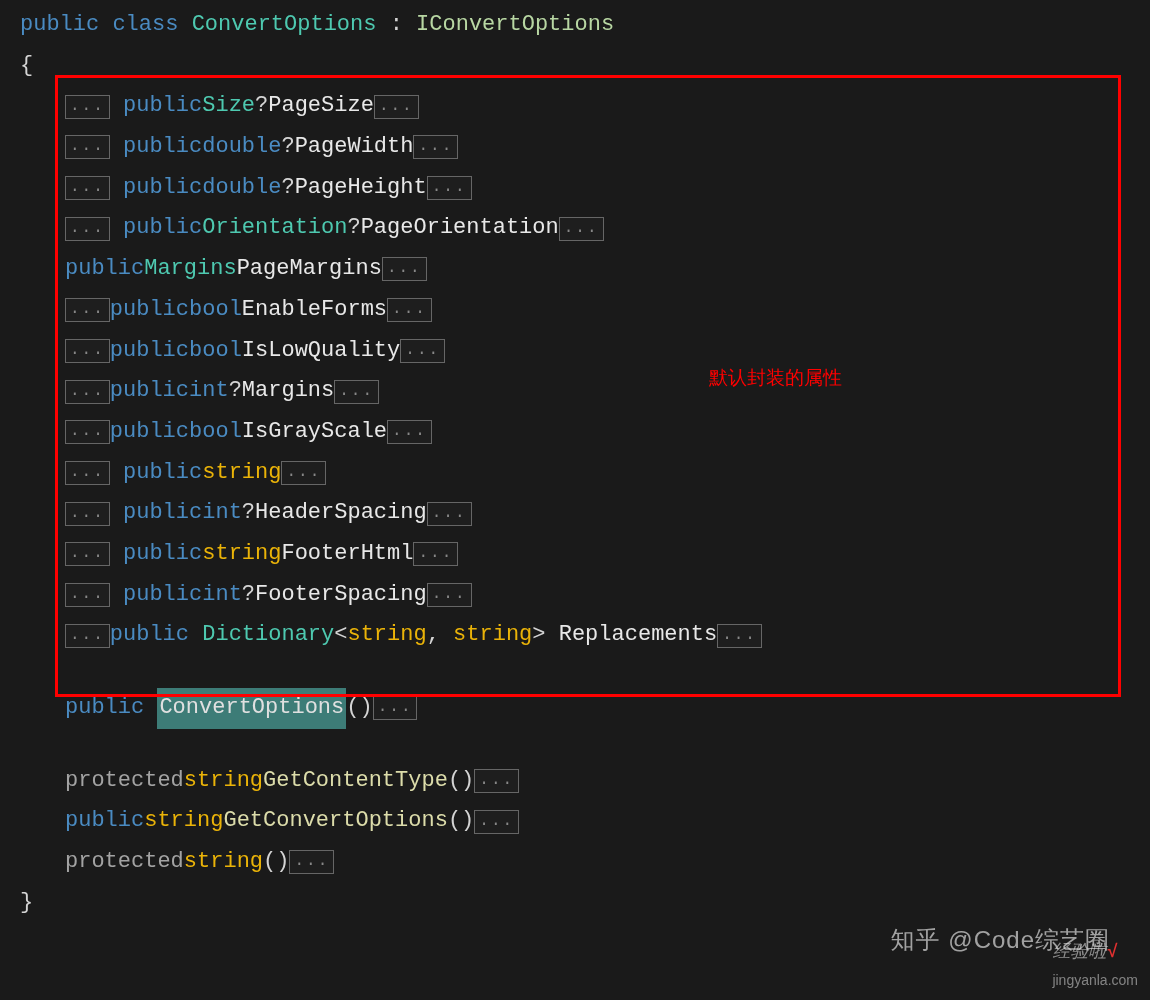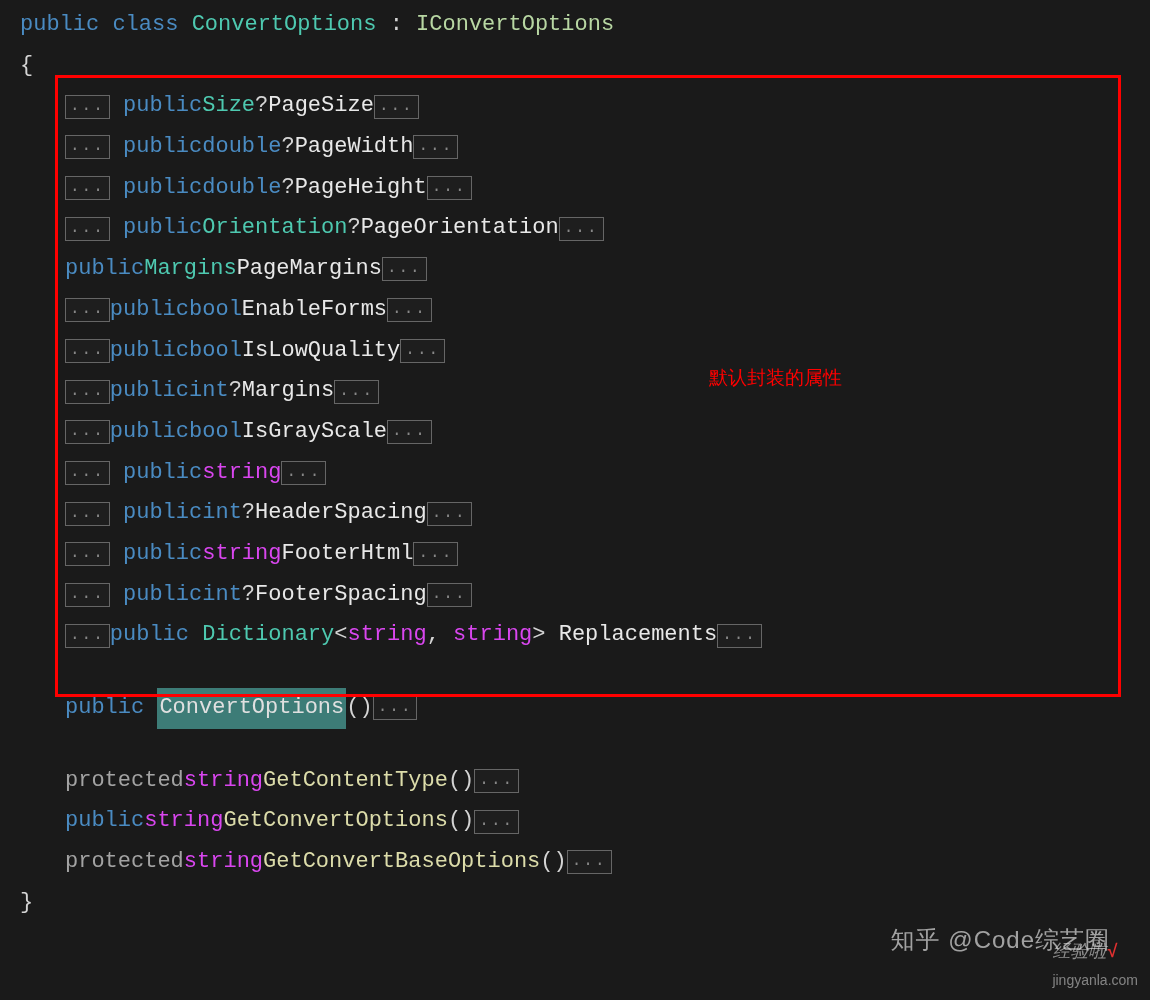--- a/index.html
+++ b/index.html
@@ -24,21 +24,21 @@
       align-items: center;
     }
     .indent-1 { padding-left: 0; }
     .indent-2 { padding-left: 45px; }
     .kw-public { color: #4a8bc2; }
     .kw-class { color: #4a8bc2; }
     .kw-protected { color: #a3a3a3; text-align: right; }
     .kw-bool { color: #4a8bc2; }
     .kw-int { color: #4a8bc2; }
     .kw-double { color: #4a8bc2; }
-    .kw-string { color: #d946ef; }
+    .kw-string { color: #eab308; }
     .type-name { color: #4ec9b0; }
     .type-interface { color: #b8d7a3; }
     .member { color: #e8e8e8; }
     .method { color: #dcdcaa; }
     .punct { color: #d4d4d4; }
     .fold-box {
       display: inline-block;
       border: 1px solid #666;
       padding: 0 4px;
       font-size: 16px;
@@ -141,21 +141,21 @@
     <span class="kw-public">public</span><span> </span>
     <span class="highlight-method">ConvertOptions</span><span class="punct">()</span>
     <span class="fold-box">...</span>
   </div>
 
   <div class="block-spacer"></div>
 
   <div id="methods-block">
       <div class="line indent-2"><span class="kw-protected">protected</span> <span class="kw-string">string</span> <span class="method">GetContentType</span><span class="punct">()</span><span class="fold-box">...</span></div>
       <div class="line indent-2"><span class="kw-public">public</span> <span class="kw-string">string</span> <span class="method">GetConvertOptions</span><span class="punct">()</span><span class="fold-box">...</span></div>
-      <div class="line indent-2"><span class="kw-protected">protected</span> <span class="kw-string">string</span> <span class="method">GetConvertBaseOptions</span><span class="punct">()</span><span class="fold-box">...</span></div>
+      <div class="line indent-2"><span class="kw-protected">protected</span> <span class="kw-string">string</span> <span class="punct">()</span><span class="fold-box">...</span></div>
     </div>
 
   <div class="line indent-1">
     <span class="punct">}</span>
   </div>
 </div>
 
 <div class="red-box"></div>
 <div class="annotation">默认封装的属性</div>
 

